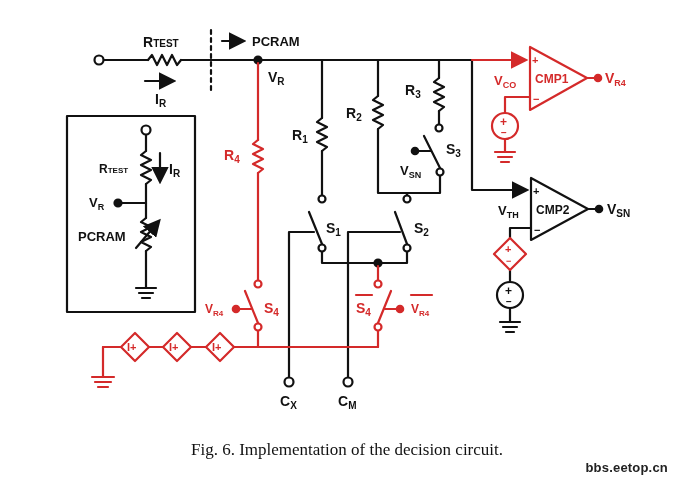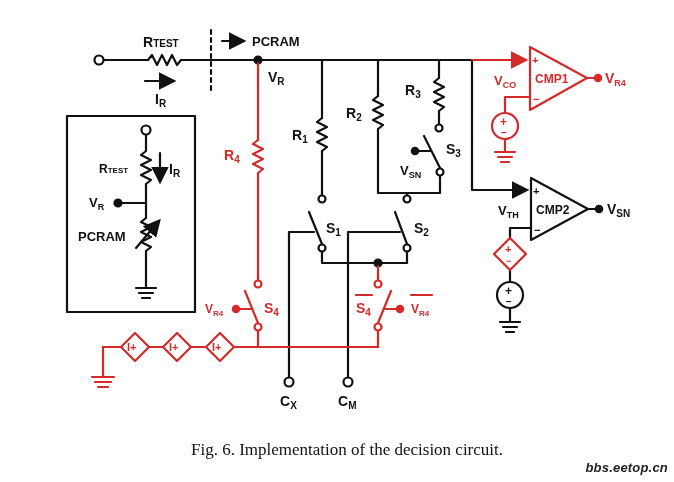--- a/index.html
+++ b/index.html
@@ -2,21 +2,21 @@
 <html><head>
 <meta charset="utf-8">
 <style>
   html, body { margin: 0; padding: 0; background: #ffffff; }
   body { width: 674px; height: 482px; position: relative; overflow: hidden; }
   #circuit { position: absolute; left: 0; top: 0; }
   .lbl { font-family: "Liberation Sans", sans-serif; font-weight: bold; }
   .caption { position: absolute; left: 0; width: 674px; top: 440px; text-align: center;
     font-family: "Liberation Serif", serif; font-size: 17px; color: #111; padding-left: 20px; box-sizing: border-box; }
   .watermark { position: absolute; right: 6px; top: 460px; font-family: "Liberation Sans", sans-serif;
-    font-weight: bold; font-size: 13px; color: #222; letter-spacing: 0.2px; font-style: italic; }
+    font-weight: bold; font-size: 13px; color: #222; letter-spacing: 0.2px; }
 </style>
 </head>
 <body>
 
 <svg id="circuit" width="674" height="430" viewBox="0 0 674 430" xmlns="http://www.w3.org/2000/svg">
   <defs>
     <marker id="arrB" markerWidth="8" markerHeight="8" refX="6" refY="4" orient="auto">
       <path d="M0,0 L8,4 L0,8 z" fill="#111"></path>
     </marker>
     <marker id="arrR" markerWidth="8" markerHeight="8" refX="6" refY="4" orient="auto">

